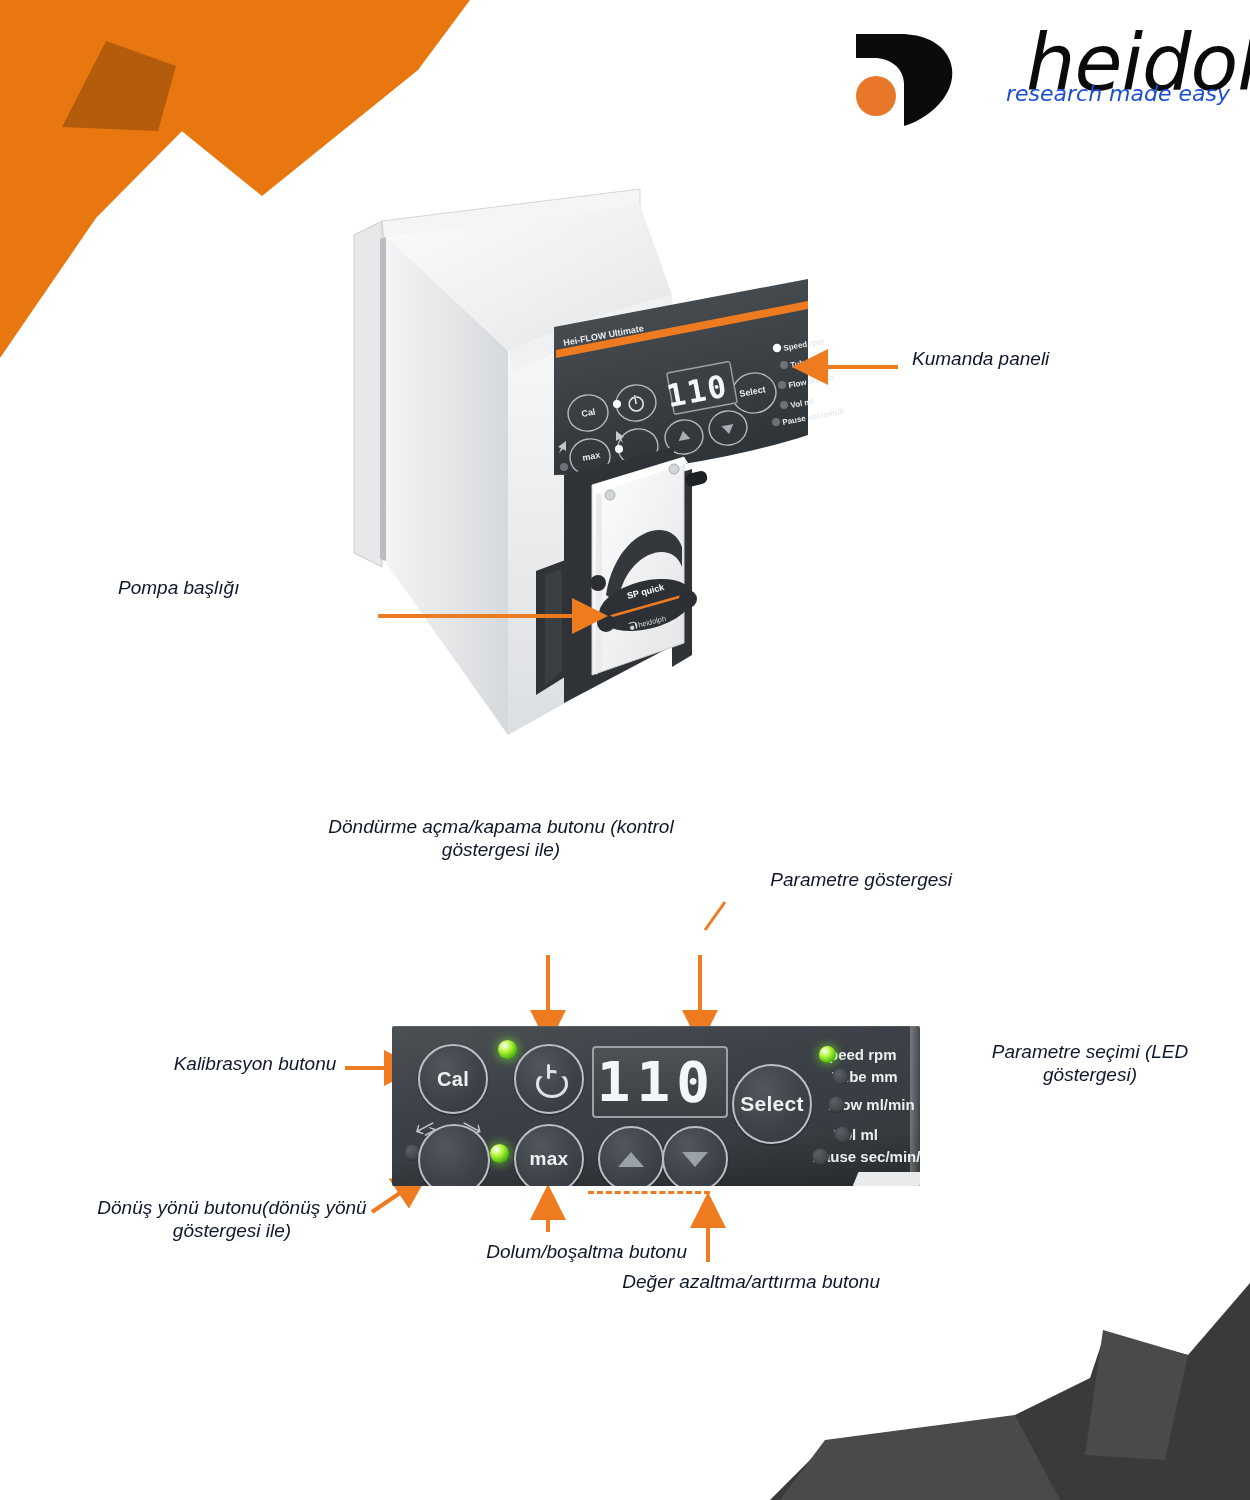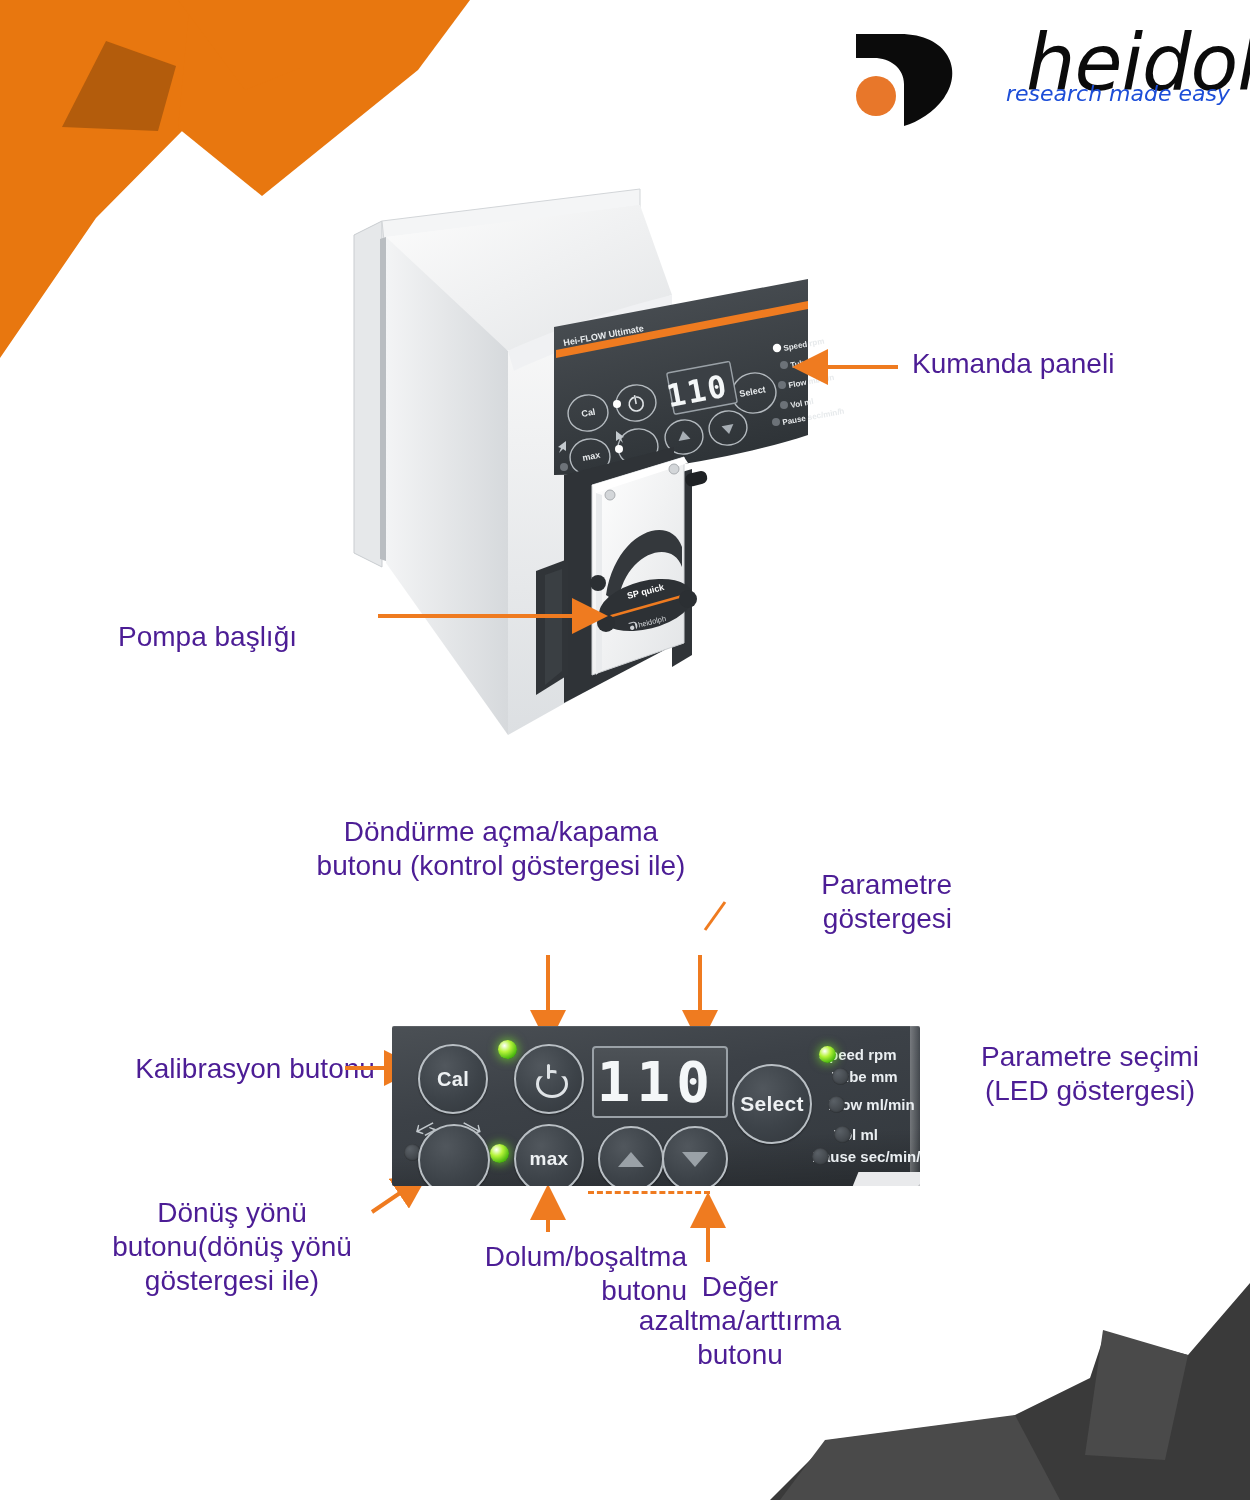--- a/index.html
+++ b/index.html
@@ -22,33 +22,33 @@
     letter-spacing:-1px; color:#0b0b0b; line-height:1;
     font-family:"DejaVu Sans", sans-serif;
   }
   #logo .tag {
     position:absolute; right:8px; top:53px;
     font-size:22px; font-style:italic; color:#1d4ed8;
     font-family:"DejaVu Sans", sans-serif; white-space:nowrap;
   }
 
   
-  .callout { position:absolute; font-size:28px; line-height:1.22; color:#4c1d95; }
+  .callout { position:absolute; font-size:19px; line-height:1.22; color:#0f172a;font-style:italic; }
   .c-center { text-align:center; }
   .c-left   { text-align:left; }
 
   #lbl-control-panel { left:912px;  top:347px; width:300px; text-align:left; }
-  #lbl-pump-head     { left:118px;  top:620px; width:270px; text-align:left; }
+  #lbl-pump-head     { left:118px;  top:576px; width:270px; text-align:left; }
 
   #lbl-rotate        { left:306px;  top:815px; width:390px; }
   #lbl-param-display { left:722px;  top:868px; width:230px;text-align:right; }
   #lbl-calibration   { left:120px;  top:1052px; width:270px; }
   #lbl-direction     { left:72px;   top:1196px; width:320px; }
   #lbl-fill          { left:437px;  top:1240px; width:250px; text-align:right; }
-  #lbl-value         { left:600px;  top:1270px; width:280px; }
+  #lbl-value         { left:600px;  top:1270px; width:280px;text-align:right; }
   #lbl-param-select  { left:955px;  top:1040px; width:270px; }
 
   
   #panel {
     position:absolute; left:392px; top:1026px; width:528px; height:160px;
     background:linear-gradient(170deg,#4b5055 0%, #3c4147 38%, #33383d 100%);
     border-radius:2px;
     box-shadow:inset 0 1px 0 rgba(255,255,255,.10);
     overflow:hidden;
   }

